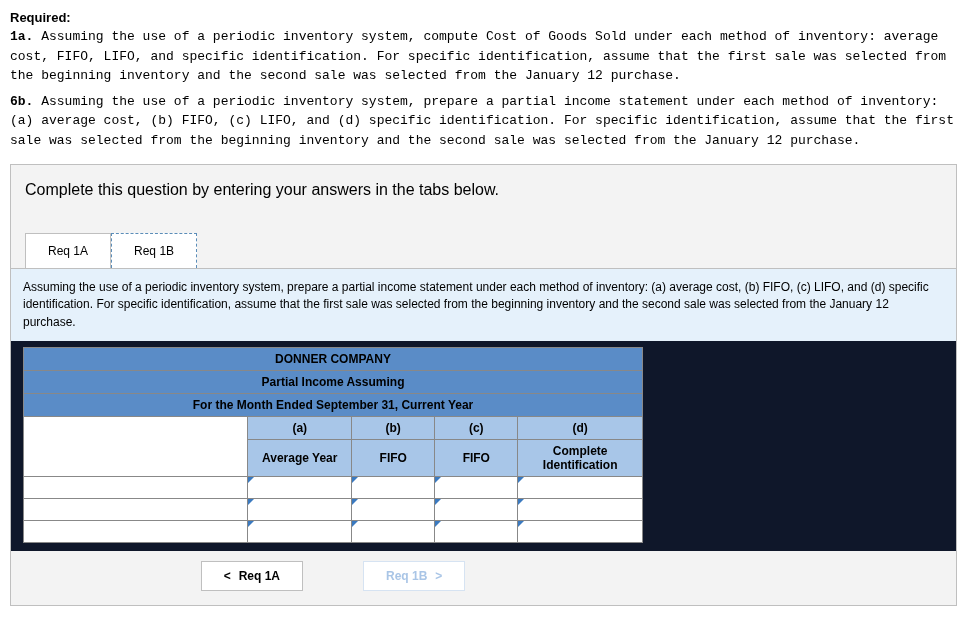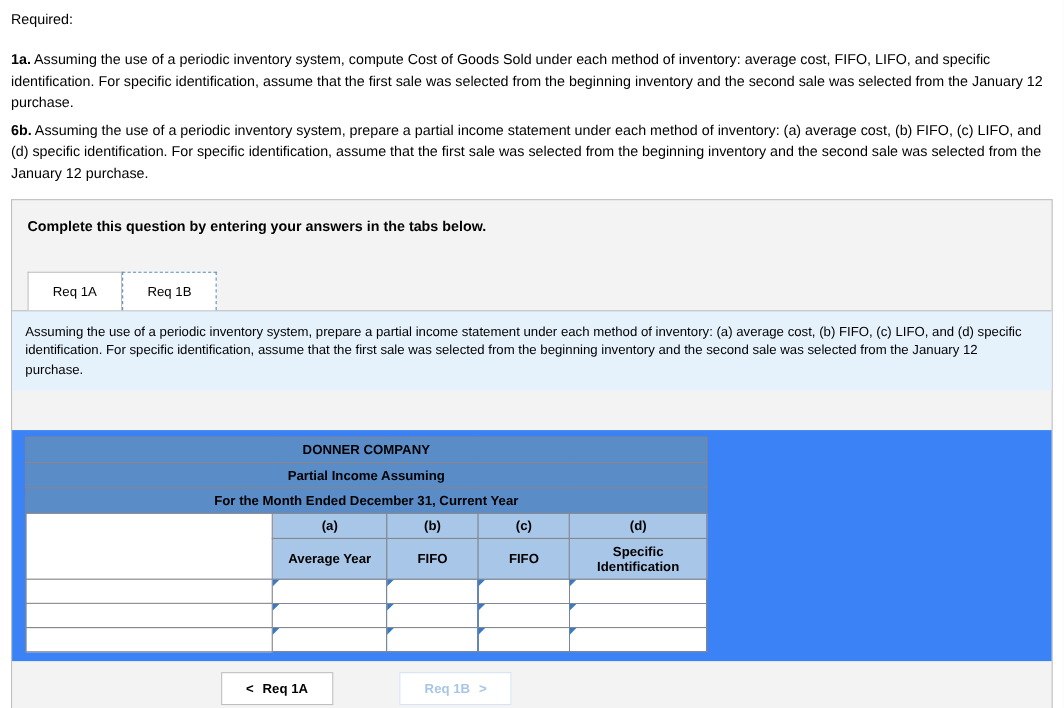--- a/index.html
+++ b/index.html
@@ -1,26 +1,26 @@
 <!DOCTYPE html>
 <html><head>
 <meta charset="utf-8">
 <style>
   * { box-sizing: border-box; margin: 0; padding: 0; }
   body { font-family: Arial, Helvetica, sans-serif; font-size: 13px; color: #000; padding: 10px; width: 967px; }
-  .required { font-weight: normal; margin-bottom: 19px; }
-  .prompt-text { line-height: 1.5; margin-bottom: 6px; }
+  .required { font-weight: bold; margin-bottom: 2px; }
+  .prompt-text { line-height: 1.5; margin-bottom: 6px; font-family: Liberation Mono, monospace; }
   .prompt-text b { font-weight: bold; }
   .container { border: 1px solid #bfbfbf; background: #f3f3f3; margin-top: 14px; }
-  .instruction { font-weight: bold; padding: 16px 14px; font-size: 13px; }
+  .instruction { font-weight: normal; padding: 16px 14px; font-size: 16px; }
   .tabs-row { display: flex; padding: 18px 14px 0 14px; gap: 0; }
   .tab { border: 1px solid #bfbfbf; border-bottom: none; background: #fff; padding: 10px 22px; font-size: 12px; cursor: pointer; }
   .tab.active { border: 1.5px dashed #5b8db8; border-bottom: none; background: #fff; }
   .tab-desc-area { background: #e5f1fb; border-top: 1px solid #bfbfbf; padding: 10px 12px; font-family: Verdana, Arial, sans-serif; font-size: 12px; line-height: 1.45; }
-  .table-wrap { background: #3b82f6; padding: 6px 12px 8px 12px; margin-top: 36px; }
+  .table-wrap { background: #0f172a; padding: 6px 12px 8px 12px; }
   table.stmt { border-collapse: collapse; width: 620px; }
   table.stmt td, table.stmt th { border: 1px solid #888; font-size: 12px; text-align: center; padding: 4px 6px; }
   .hdr-blue { background: #5a8cc7; font-weight: bold; }
   .hdr-lightblue { background: #a8c6e8; font-weight: bold; }
   .rowlabel { width: 216px; background: #fff; }
   .val-cell { background: #fff; height: 22px; position: relative; }
   .val-cell::before { content: ""; position: absolute; left: 0; top: 0; width: 0; height: 0; border-style: solid; border-width: 6px 6px 0 0; border-color: #3b7ac0 transparent transparent transparent; }
   .nav-btns { display: flex; gap: 60px; padding: 10px 0 14px 0; justify-content: center; width: 620px; margin-left: 12px; }
   .nav-btn { border: 1px solid #bfbfbf; background: #fff; padding: 7px 22px; font-size: 12px; font-weight: bold; display: inline-flex; align-items: center; gap: 8px; cursor: pointer; }
   .nav-btn.disabled { color: #a9c5e6; border-color: #d6e3f2; cursor: default; }
@@ -50,34 +50,34 @@
   <div class="table-wrap">
     <table class="stmt">
       <tbody>
           <tr>
             <td class="hdr-blue" colspan="5">DONNER COMPANY</td>
           </tr>
       <tr>
             <td class="hdr-blue" colspan="5">Partial Income Assuming</td>
           </tr>
       <tr>
-            <td class="hdr-blue" colspan="5">For the Month Ended December 31, Current Year</td>
+            <td class="hdr-blue" colspan="5">For the Month Ended September 31, Current Year</td>
           </tr>
       <tr>
         <td class="hdr-lightblue rowlabel" rowspan="2"></td>
         <td class="hdr-lightblue" style="width:100px">(a)</td>
         <td class="hdr-lightblue" style="width:80px">(b)</td>
         <td class="hdr-lightblue" style="width:80px">(c)</td>
         <td class="hdr-lightblue" style="width:120px">(d)</td>
       </tr>
       <tr>
         <td class="hdr-lightblue">Average Year</td>
         <td class="hdr-lightblue">FIFO</td>
         <td class="hdr-lightblue">FIFO</td>
-        <td class="hdr-lightblue">Specific Identification</td>
+        <td class="hdr-lightblue">Complete Identification</td>
       </tr>
       <tr>
         <td class="rowlabel"></td>
         <td class="val-cell"></td>
         <td class="val-cell"></td>
         <td class="val-cell"></td>
         <td class="val-cell"></td>
       </tr>
       <tr>
         <td class="rowlabel"></td>

